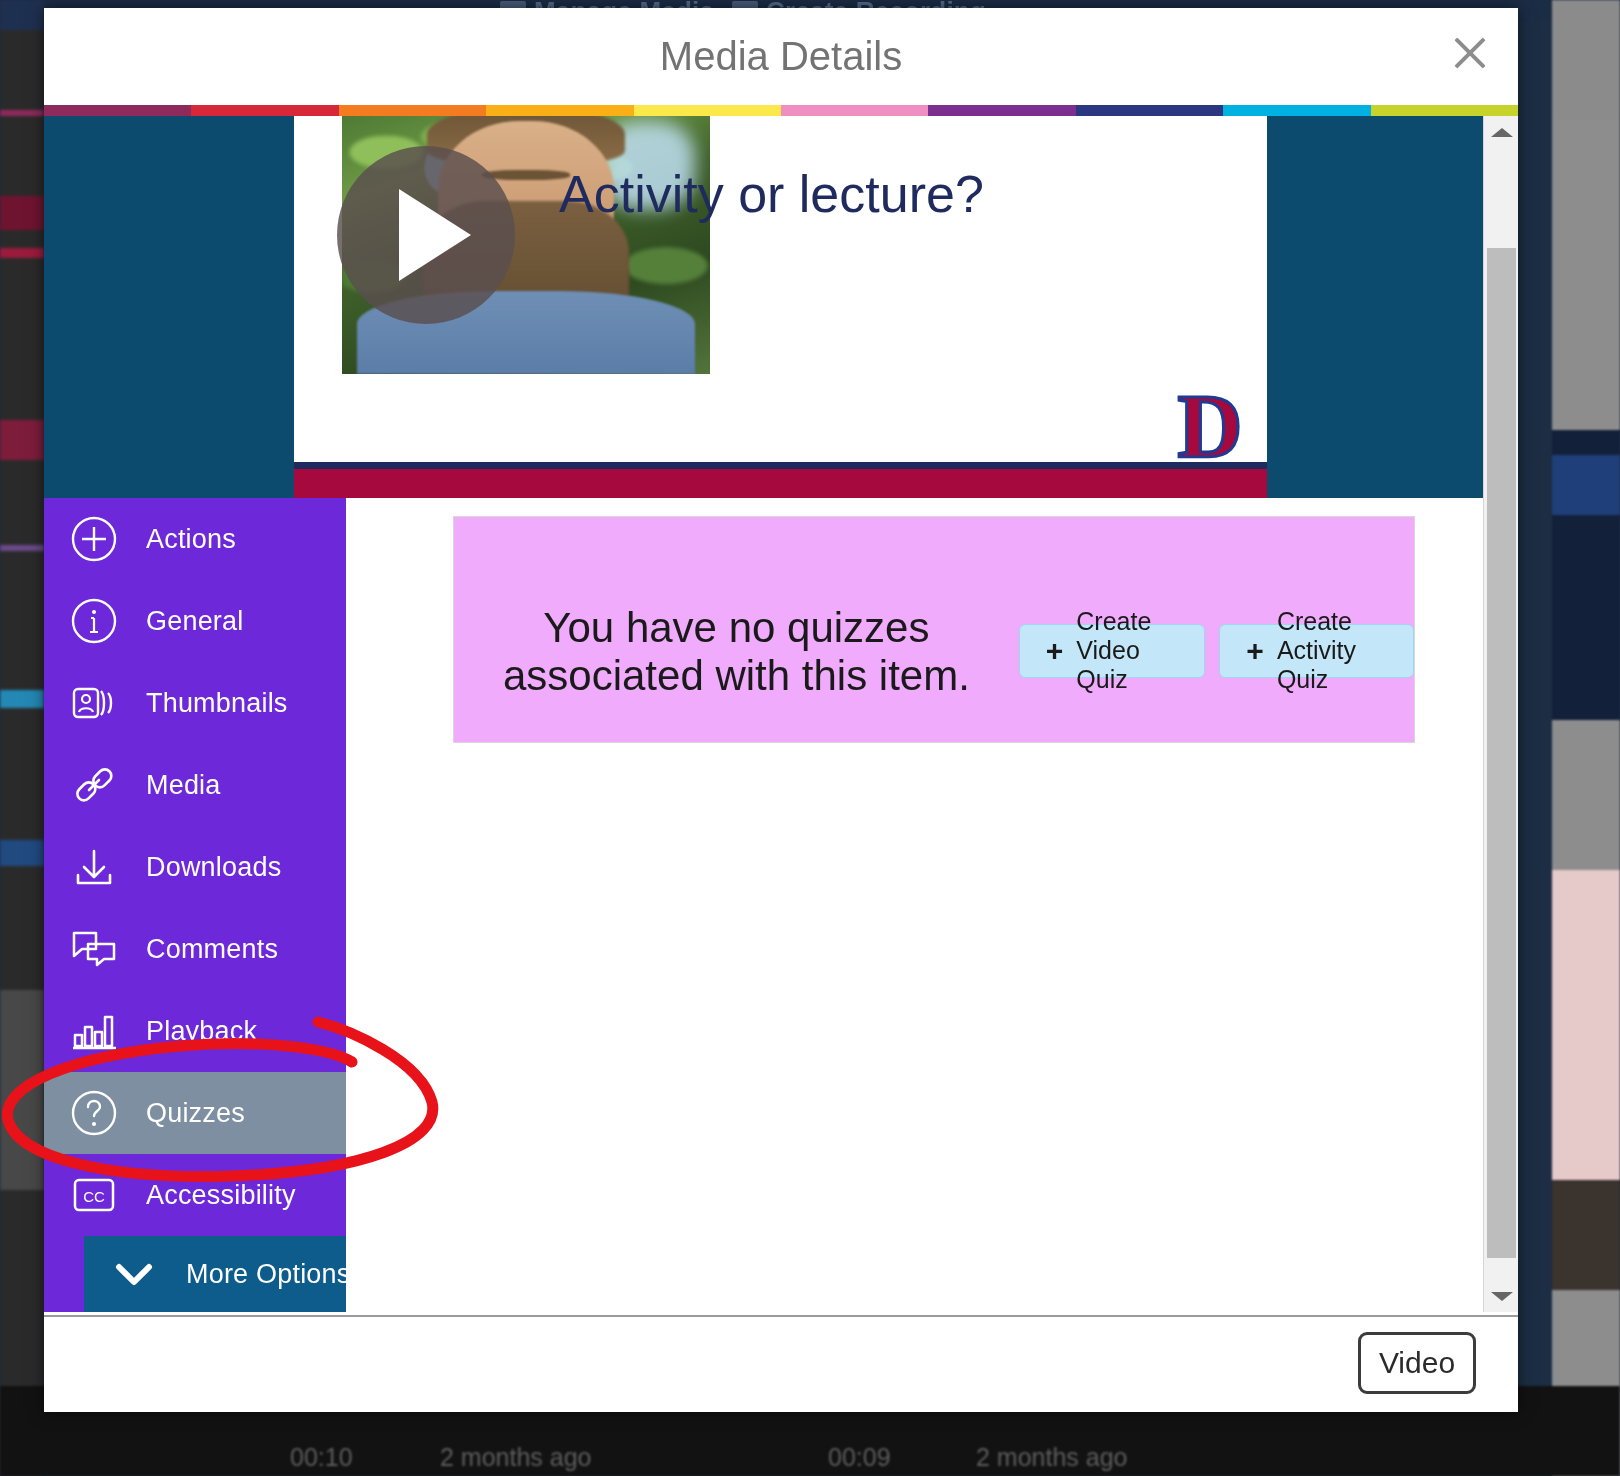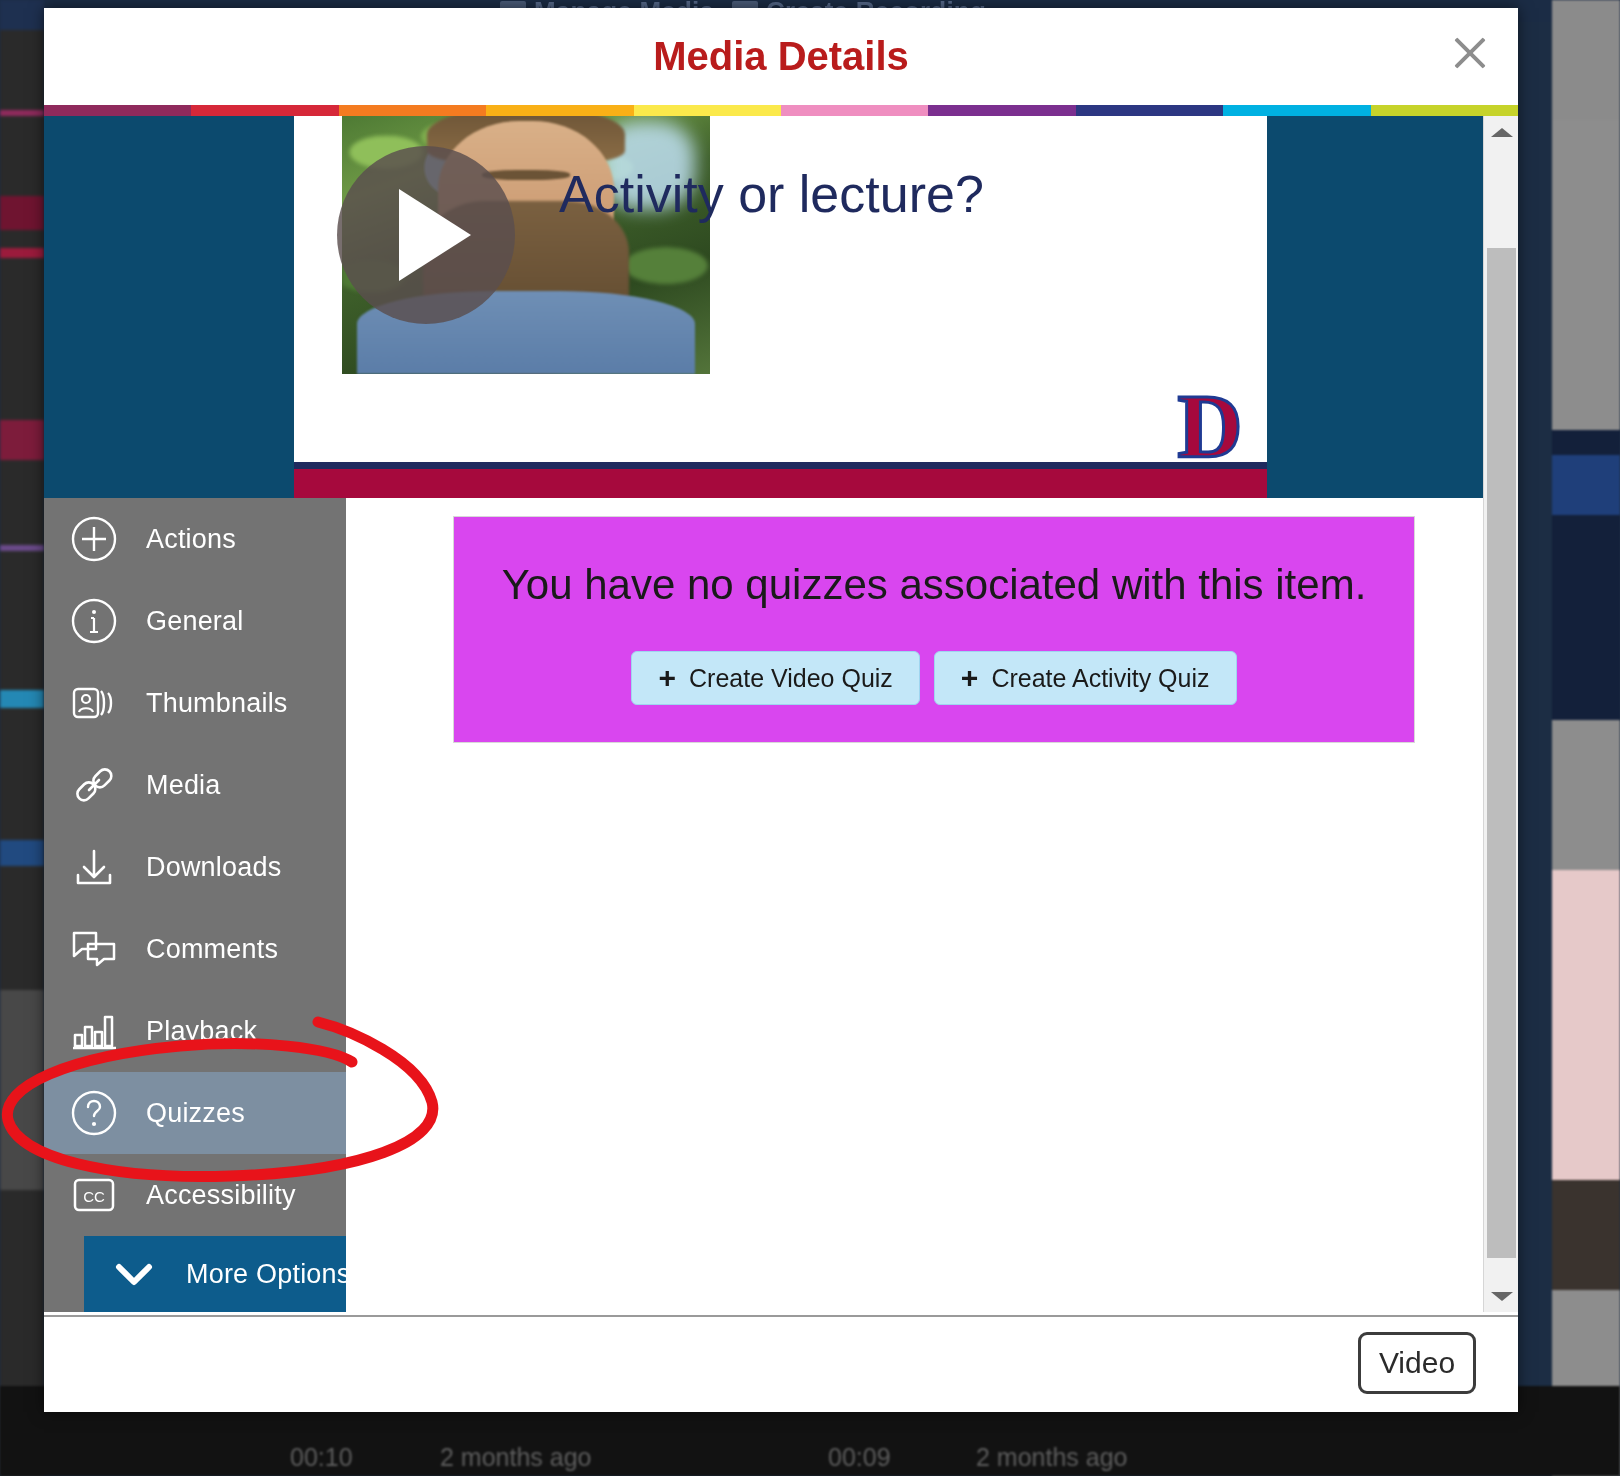--- a/index.html
+++ b/index.html
@@ -61,21 +61,21 @@
     background: #ffffff;
     box-shadow: 0 0 14px rgba(0,0,0,.55);
     overflow: hidden;
   }
   .modal-header {
     position: relative; height: 97px;
     display: flex; align-items: center; justify-content: center;
     background: #fff;
   }
   .modal-title {
-    font-size: 40px; color: #b91c1c; font-weight: bold;
+    font-size: 40px; color: #737373; font-weight: normal;
   }
   .close-x {
     position: absolute; right: 26px; top: 22px;
     width: 44px; height: 44px; cursor: pointer;
   }
   .close-x::before, .close-x::after {
     content: ""; position: absolute; left: 2px; top: 21px;
     width: 40px; height: 4px; background: #8d8d8d; border-radius: 1px;
   }
   .close-x::before { transform: rotate(45deg); }
@@ -201,21 +201,21 @@
     width: 29px; height: 1010px;
     background: #bdbdbd; cursor: pointer;
   }
 
   
   .modal-body {
     position: relative; display: flex;
     height: 814px; background: #fff;
   }
   .sidebar {
-    width: 302px; background: #737373; flex: 0 0 302px;
+    width: 302px; background: #6d28d9; flex: 0 0 302px;
     position: relative;
   }
   .side-item {
     height: 82px; display: flex; align-items: center;
     padding-left: 26px; gap: 28px; cursor: pointer;
     color: #fff;
   }
   .side-item.active { background: #7d8fa1; }
   .side-item.more {
     background: #0d5c8c; height: 76px;
@@ -224,22 +224,22 @@
   .side-label { font-size: 27px; letter-spacing: .2px; }
   .side-ico { width: 48px; height: 48px; flex: 0 0 48px; display:block; }
 
   .content {
     flex: 1 1 auto; background: #fff; position: relative;
     padding: 24px 0 0 0;
   }
   .quiz-card {
     position: absolute; left: 107px; top: 18px;
     width: 962px; height: 227px;
-    border: 1px solid #d8d8d8; background: #d946ef;
-    display: flex; flex-direction: column; align-items: center;
+    border: 1px solid #d8d8d8; background: #f0abfc;
+    display: flex; flex-direction: row; align-items: center;
   }
   .quiz-empty-msg {
     margin-top: 44px; font-size: 42px; color: #1a1a1a; text-align: center;
   }
   .quiz-buttons { margin-top: 42px; display: flex; gap: 14px; }
   .quiz-btn {
     background: #c3e7f8; border: 1px solid #9fd5ef; border-radius: 6px;
     height: 54px; padding: 0 26px;
     display: flex; align-items: center; gap: 13px;
     font-size: 25px; color: #1a1a1a; cursor: pointer;

